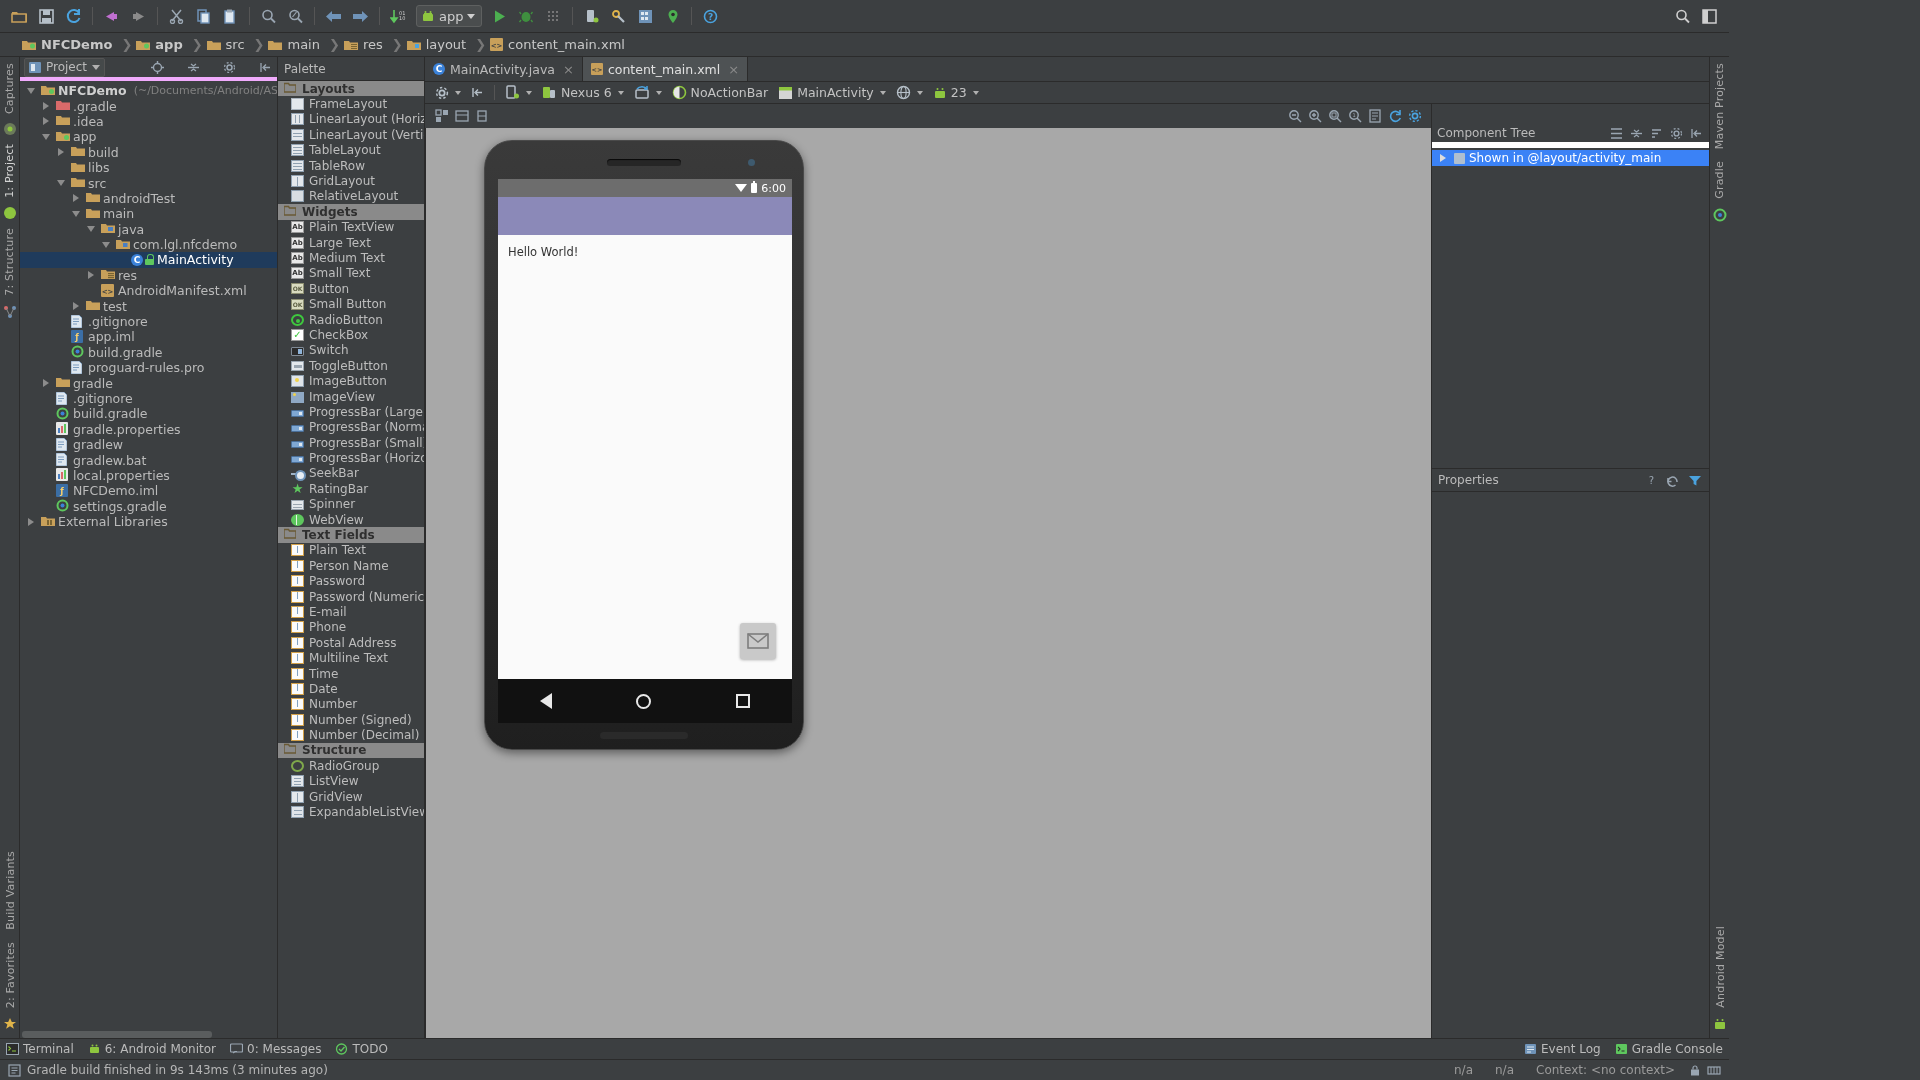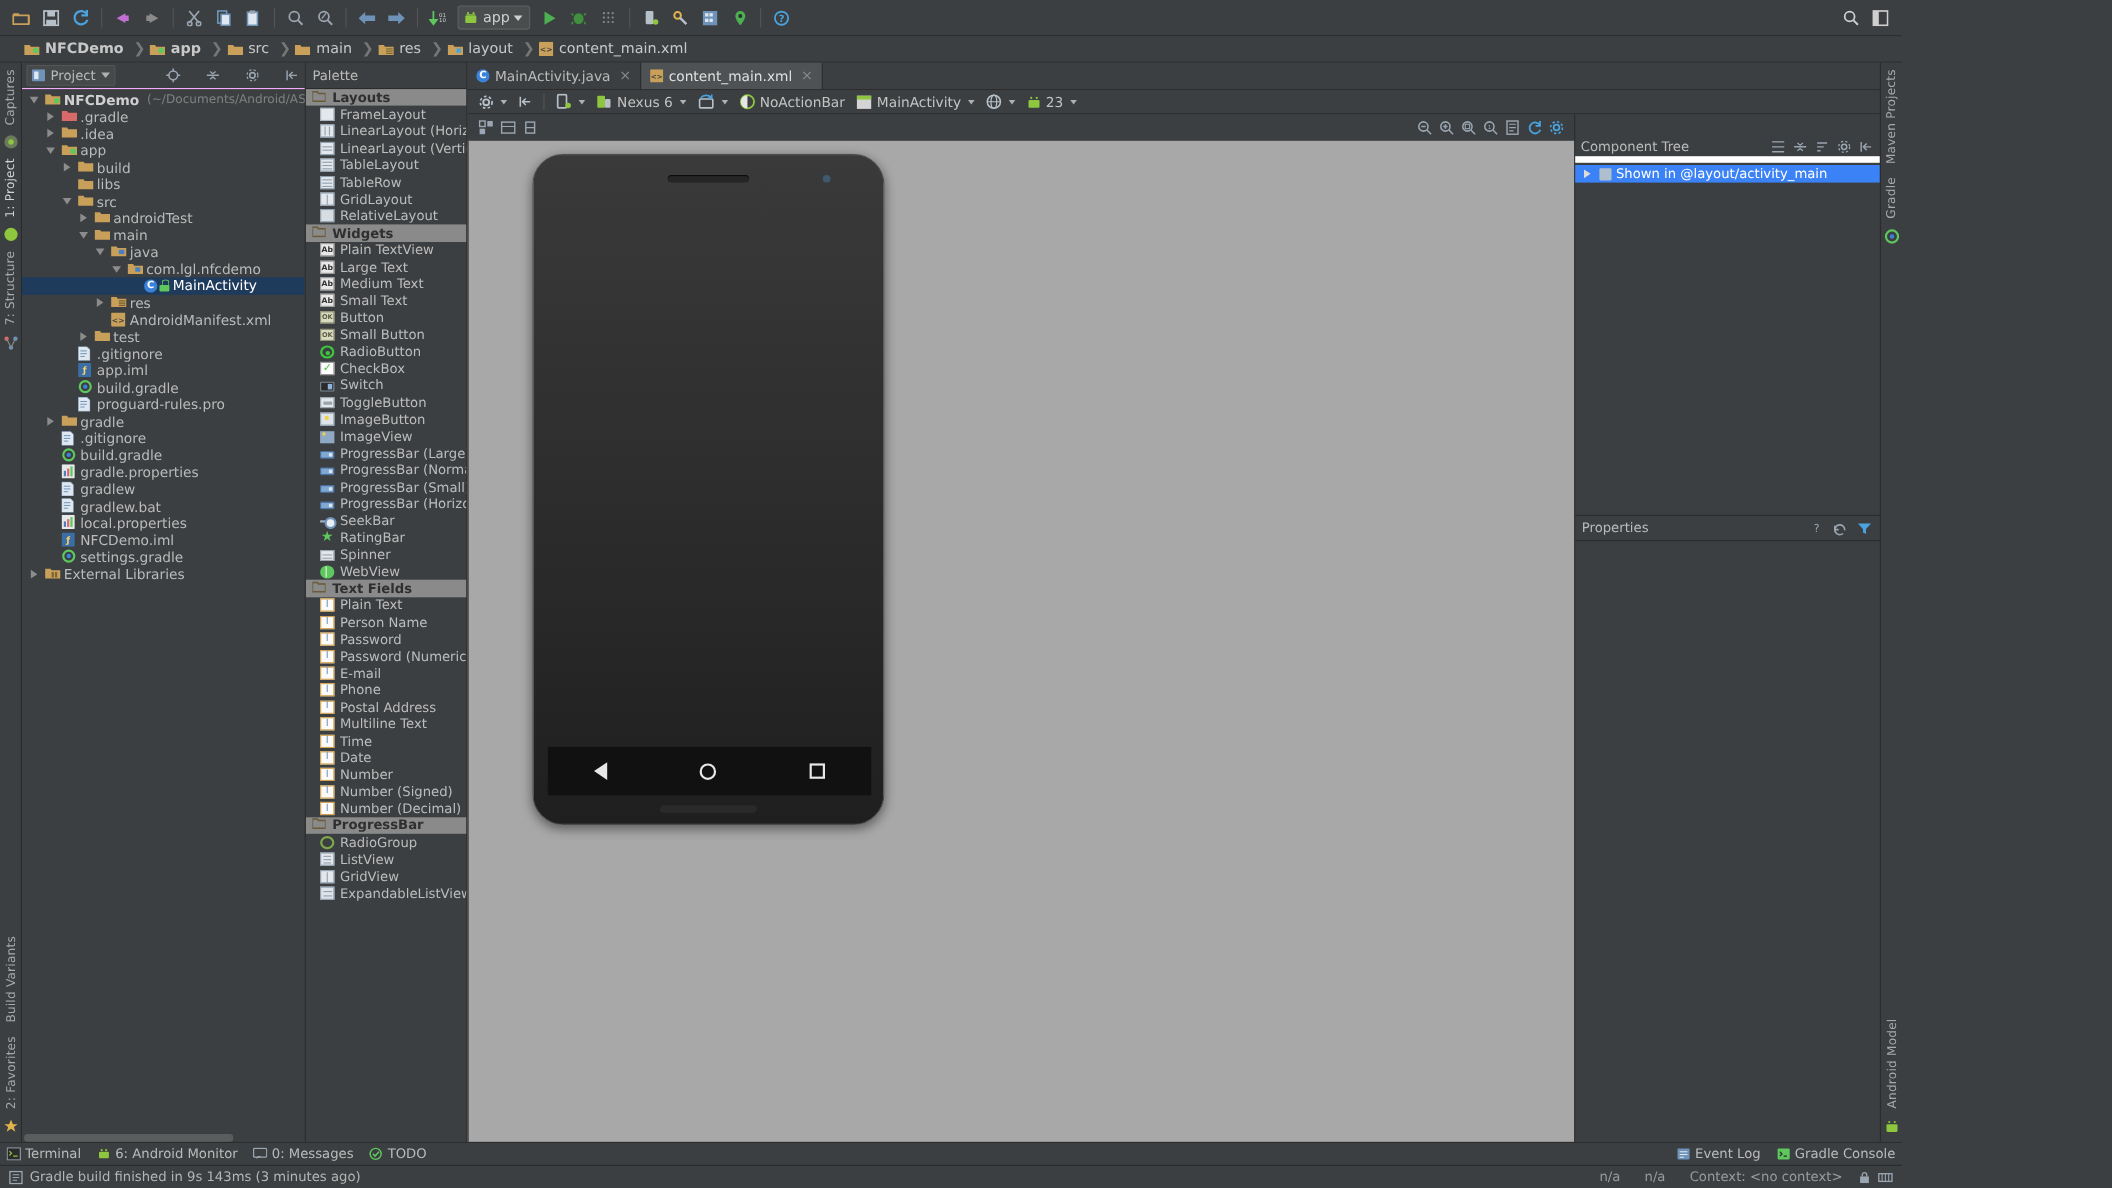--- a/index.html
+++ b/index.html
@@ -64,21 +64,21 @@
     display: flex; flex-direction: column; align-items: center; }
 
   .vstrip-r { width: 20px; background: #3c3f41; border-left: 1px solid #2b2b2b;
     display: flex; flex-direction: column; align-items: center; flex: 0 0 20px; position: relative;}
 
   
   .project-panel { width: 258px; background: #3c3f41; display: flex; flex-direction: column;
     border-right: 1px solid #2b2b2b; flex: 0 0 258px; }
   .panel-head {
     height: 24px; display: flex; align-items: center; padding: 0 4px;
-    border-bottom: 1px solid #f0abfc; background: #3c3f41; gap: 20px;
+    border-bottom: 4px solid #f0abfc; background: #3c3f41; gap: 20px;
   }
   .panel-head-title { font-size: 12px; color: #bbb; }
   .panel-head-sel {
     display: flex; align-items: center; gap: 5px; height: 19px;
     border: 1px solid #555; border-radius: 2px; padding: 0 4px; background: #45494a;
   }
   .ph-spacer { flex: 1; }
   .ph-ico { width: 16px; height: 16px; display: flex; align-items: center; justify-content: center; }
 
   .tree { flex: 1; overflow: hidden; padding-top: 2px; font-size: 12.5px; position: relative; }
@@ -1239,21 +1239,21 @@
               <span class="pico w-text">I</span>
             </span>
             <span class="pitem-label">Number (Decimal)</span>
           </div>
           <div class="pgroup">
             <span class="ico">
               <svg width="12" height="11" viewBox="0 0 12 11">
                 <path d="M0 1.5h4.5l1 1.5H12V10H0z" fill="none" stroke="#6a5a35" stroke-width="1.4"></path>
               </svg>
             </span>
-            <span class="pgroup-label">ProgressBar</span>
+            <span class="pgroup-label">Structure</span>
           </div>
           <div class="pitem">
             <span style="display: flex; align-items: center;">
               <span class="pico w-radiogrp"></span>
             </span>
             <span class="pitem-label">RadioGroup</span>
           </div>
           <div class="pitem">
             <span style="display: flex; align-items: center;">
               <span class="pico w-list"></span>
@@ -1432,20 +1432,37 @@
                   <circle cx="7" cy="7" r="5.4" fill="none" stroke="#4aa3df" stroke-width="1.4" stroke-dasharray="2.2 2"></circle>
                 </svg>
             </div>
           </div>
 
           <div class="canvas-wrap">
             <div class="canvas">
               <div class="device">
                 <div class="dev-speaker"></div>
                 <div class="dev-cam"></div>
+                <div class="dev-screen">
+                  <div class="statusbar">
+                    <span class="sb-wifi"></span>
+                    <span class="sb-batt"></span>
+                    <span class="sb-time">6:00</span>
+                  </div>
+                  <div class="appbar"></div>
+                  <div class="content-area">
+                    <span class="hello">Hello World!</span>
+                    <div class="fab">
+                      <svg width="22" height="16" viewBox="0 0 22 16">
+                          <rect x="1" y="1" width="20" height="14" fill="none" stroke="#7d7d7d" stroke-width="1.6"></rect>
+                          <path d="M1 1l10 8 10-8" fill="none" stroke="#7d7d7d" stroke-width="1.6"></path>
+                        </svg>
+                    </div>
+                  </div>
+                </div>
                 <div class="navbar-dev">
                   <span class="nav-back"></span>
                   <span class="nav-home"></span>
                   <span class="nav-rec"></span>
                 </div>
                 <div class="dev-bottom"></div>
               </div>
             </div>
           </div>
 

